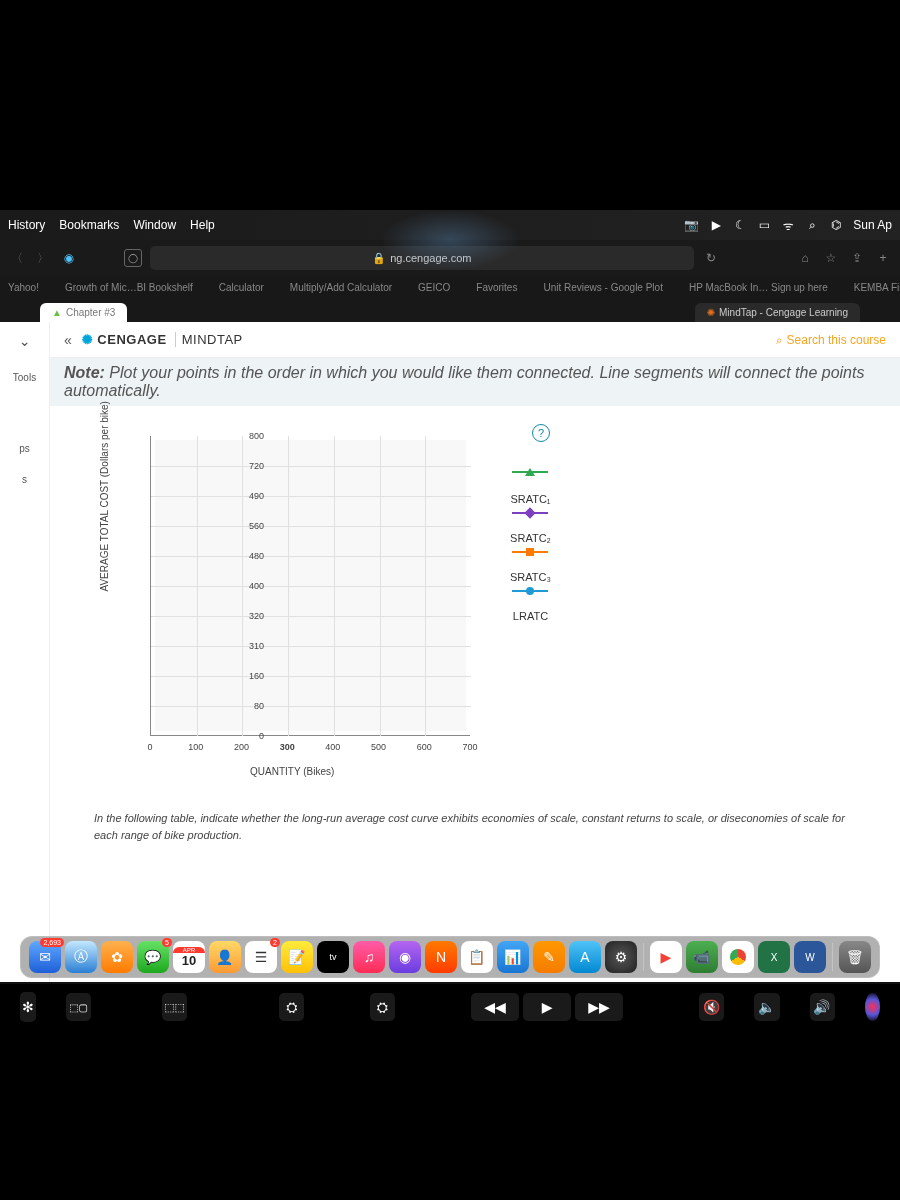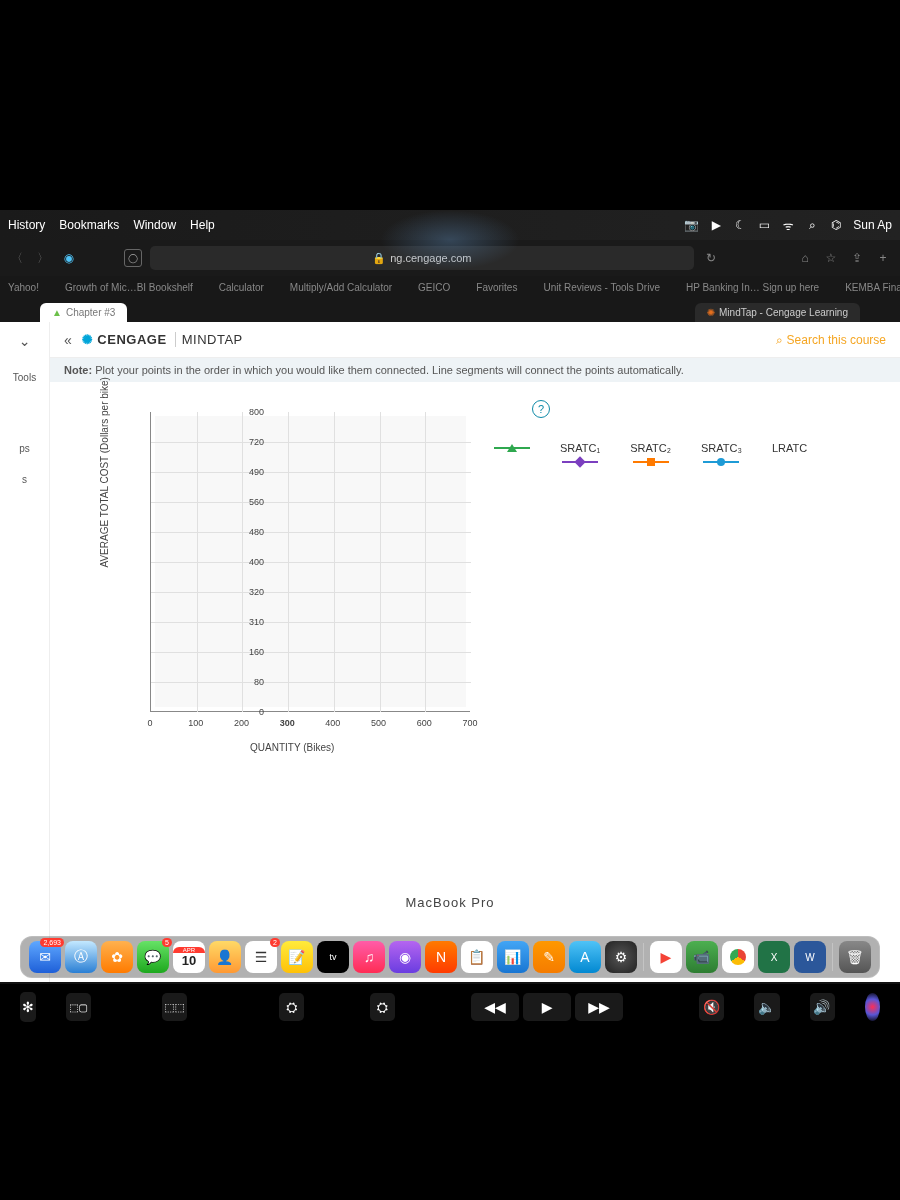--- a/index.html
+++ b/index.html
@@ -33,38 +33,38 @@
   .main { flex: 1; display:flex; flex-direction:column; }
   .mt-header { height: 36px; display:flex; align-items:center; padding:0 14px; gap:10px; border-bottom:1px solid #eee; }
   .mt-header .back { font-size:14px; color:#555; }
   .mt-logo { font-size:13px; font-weight:600; letter-spacing:0.5px; }
   .mt-logo .c { color:#333; }
   .mt-logo .m { color:#333; font-weight:400; border-left:1px solid #ccc; padding-left:6px; margin-left:4px; }
   .mt-search { margin-left:auto; color:#f5a623; font-size:12px; display:flex; align-items:center; gap:4px; }
   
   .hw-title { padding:8px 14px 4px; font-size:12px; color:#666; display:flex; align-items:center; }
   .hw-title .icons { margin-left:auto; display:flex; gap:6px; color:#888; }
-  .note-bar { background:#eef3f6; padding:6px 14px; font-size:11px; color:#555; }
+  .note-bar { background:#eef3f6; padding:6px 14px; font-size:16px; color:#555;font-style:italic; }
   .note-bar .label { font-weight:700; }
   
   .content { padding: 20px 30px 10px 40px; position: relative; }
   
   .chart-area { position: relative; width: 500px; height: 360px; }
   .plot { position: absolute; left: 60px; top: 10px; width: 320px; height: 300px; border-left: 1px solid #888; border-bottom: 1px solid #888; }
   .plot-bg { position:absolute; inset:4px 4px 4px 4px; background:#f8f8f8; }
   .grid-h, .grid-v { position:absolute; background:#e0e0e0; }
   .grid-h { width:320px; height:1px; left:0; }
   .grid-v { height:300px; width:1px; top:0; }
   .ytick { position:absolute; right:326px; font-size:9px; color:#444; transform:translateY(-50%); }
   .xtick { position:absolute; top:316px; font-size:9px; color:#444; transform:translateX(-50%); }
   .ylabel { position:absolute; left:14px; top:160px; transform:rotate(-90deg); transform-origin:left; font-size:10px; color:#444; white-space:nowrap; }
   .xlabel { position:absolute; left:160px; top:340px; font-size:10px; color:#444; }
   .help-icon { position:absolute; right:40px; top:-2px; width:18px; height:18px; border:1.5px solid #0f8aa8; border-radius:50%; color:#0f8aa8; font-size:11px; display:flex; align-items:center; justify-content:center; }
   
-  .legend { position:absolute; left:404px; top:40px; display:flex; flex-direction:row; gap:30px; font-size:11px; color:#333; }
+  .legend { position:absolute; left:420px; top:40px; display:flex; flex-direction:column; gap:13px; font-size:11px; color:#333; }
   .leg-item { display:flex; flex-direction:column; align-items:center; gap:2px; }
   .marker { width:36px; height:12px; display:flex; align-items:center; justify-content:center; position:relative; }
   .marker .line { position:absolute; width:100%; height:2px; }
   .tri { width:0; height:0; border-left:5px solid transparent; border-right:5px solid transparent; border-bottom:8px solid #2fa84f; z-index:1; }
   .dia { width:8px; height:8px; transform:rotate(45deg); z-index:1; }
   .sq { width:8px; height:8px; z-index:1; }
   .cir { width:8px; height:8px; border-radius:50%; z-index:1; }
   
   .followup { margin-top:24px; font-size:11px; color:#444; font-style:italic; line-height:1.5; padding:0 4px; }
   
@@ -128,22 +128,22 @@
     <span class="tb-icon">+</span>
   </div>
 
   <div class="bookmarks-bar">
     <span>Yahoo!</span>
     <span>Growth of Mic…BI Bookshelf</span>
     <span>Calculator</span>
     <span>Multiply/Add Calculator</span>
     <span>GEICO</span>
     <span>Favorites</span>
-    <span>Unit Reviews - Tools Drive</span>
-    <span>HP Banking In… Sign up here</span>
+    <span>Unit Reviews - Google Plot</span>
+    <span>HP MacBook In… Sign up here</span>
     <span>KEMBA Financ…line Banking</span>
   </div>
 
   <div class="tab-row">
     <div class="tab">
       <span style="color:#6cc04a">▲</span>
       <span>Chapter #3</span>
     </div>
     <div style="flex:1"></div>
     <div class="tab inactive">
@@ -250,20 +250,21 @@
             <div class="xtick" style="left: 60px;">0</div>
             <div class="xtick" style="left: 105.714px;">100</div>
             <div class="xtick" style="left: 151.429px;">200</div>
             <div class="xtick" style="left: 197.143px; font-weight: bold;">300</div>
             <div class="xtick" style="left: 242.857px;">400</div>
             <div class="xtick" style="left: 288.571px;">500</div>
             <div class="xtick" style="left: 334.286px;">600</div>
             <div class="xtick" style="left: 380px; text-align: center;">700</div>
           </div>
 
+        <div class="followup">In the following table, indicate whether the long-run average cost curve exhibits economies of scale, constant returns to scale, or diseconomies of scale for each range of bike production.</div>
       </div>
     </div>
   </div>
 
   <div class="dock-wrap">
     <div class="dock">
       <div class="dock-icon" style="background:linear-gradient(#5fa8ff,#1e5fd8)">✉<span class="badge">2,693</span></div>
       <div class="dock-icon" style="background:linear-gradient(#c3e8ff,#2a7fd4)">Ⓐ</div>
       <div class="dock-icon" style="background:linear-gradient(#ffb14e,#ff7b00)">✿</div>
       <div class="dock-icon" style="background:linear-gradient(#66e266,#1ea81e)">💬<span class="badge">5</span></div>
@@ -292,21 +293,20 @@
       <div class="dock-icon" style="background:#fff">
           <div style="width:16px;height:16px;border-radius:50%;background:conic-gradient(#ea4335 0 120deg,#fbbc05 120deg 240deg,#34a853 240deg 360deg)"></div>
         </div>
       <div class="dock-icon" style="background:#217346;color:#fff;font-size:10px">X</div>
       <div class="dock-icon" style="background:#2b579a;color:#fff;font-size:10px">W</div>
       <div class="dock-sep"></div>
       <div class="dock-icon" style="background:linear-gradient(#888,#555)">🗑</div>
     </div>
   </div>
 
-  <div class="macbook">MacBook Pro</div>
 
   <div class="touchbar">
     <div class="tb-key" style="width:30px;height:30px">✻</div>
     <div class="tb-key" style="font-size:10px">⬚▢</div>
     <div style="width:20px"></div>
     <div class="tb-key" style="font-size:11px">⬚⬚</div>
     <div class="tb-spacer-lg"></div>
     <div class="tb-key">⛭</div>
     <div style="width:10px"></div>
     <div class="tb-key">⛭</div>

